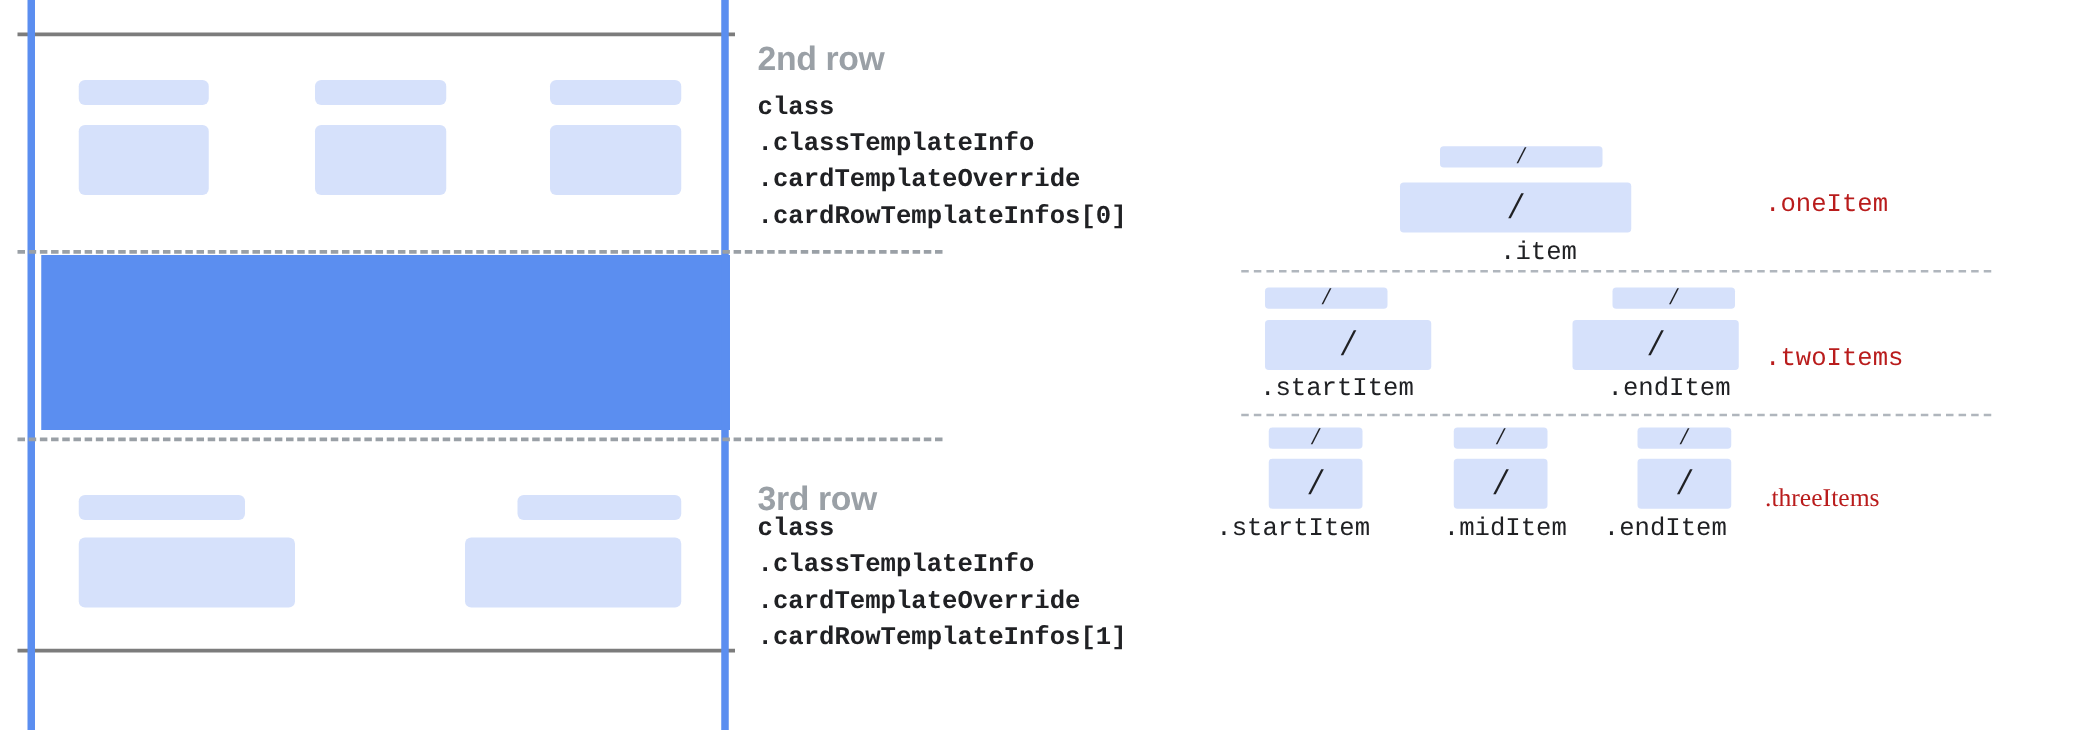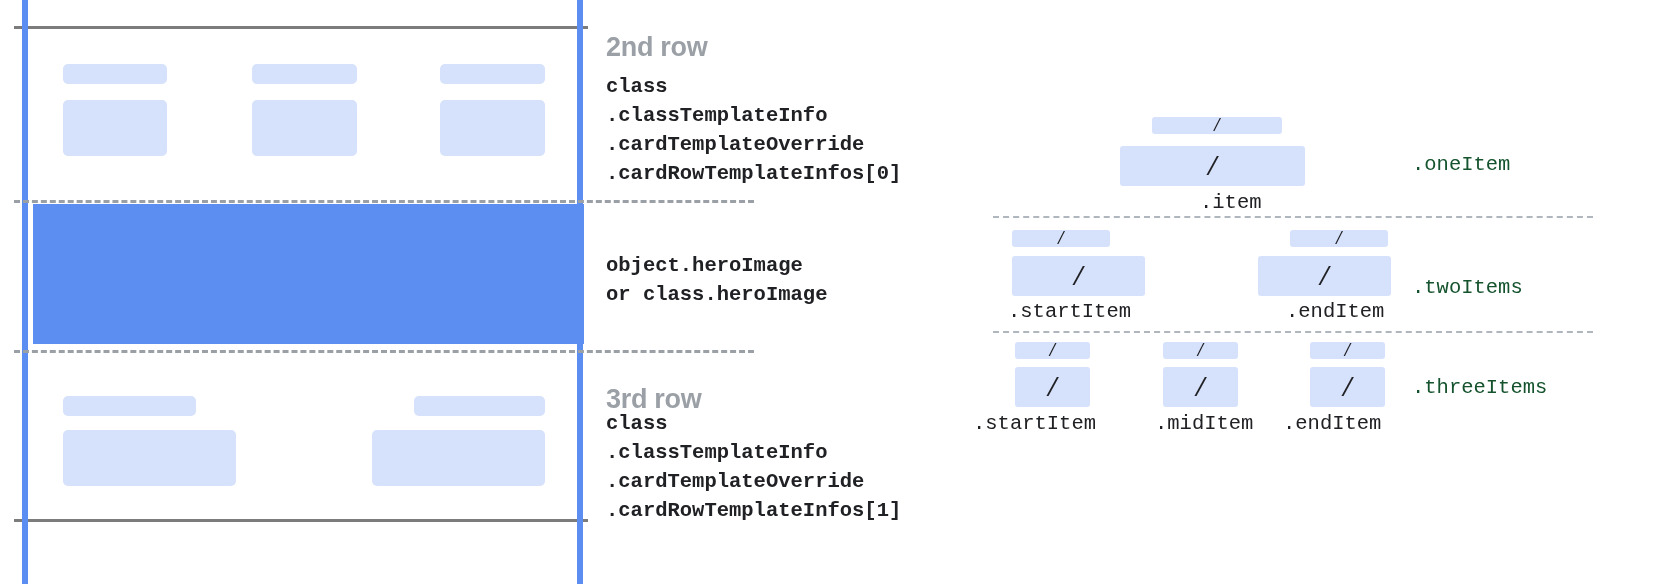--- a/index.html
+++ b/index.html
@@ -144,21 +144,21 @@
     position: absolute;
     font-family: "Liberation Mono", monospace;
     font-size: 20.5px;
     color: #202124;
     white-space: nowrap;
   }
   .group-label {
     position: absolute;
     font-family: "Liberation Mono", monospace;
     font-size: 20.5px;
-    color: #14532d;
+    color: #b91c1c;
     white-space: nowrap;
     text-align: right;
   }
 </style>
 </head>
 <body>
 
 <div class="stage">
 
   <div class="card-panel">
@@ -186,22 +186,20 @@
   <div class="dash-h a"></div>
   <div class="dash-h b"></div>
 
   <div class="txt-col">
     <div class="row-title" style="left:3px; top:32px;">2nd row</div>
     <div class="code-block" style="left:3px; top:72px;">class
 .classTemplateInfo
 .cardTemplateOverride
 .cardRowTemplateInfos[0]</div>
 
-    <div class="code-block" style="left:3px; top:251px;">object.heroImage
-or class.heroImage</div>
 
     <div class="row-title" style="left:3px; top:384px;">3rd row</div>
     <div class="code-block" style="left:3px; top:409px;">class
 .classTemplateInfo
 .cardTemplateOverride
 .cardRowTemplateInfos[1]</div>
   </div>
 
   <div class="items-panel">
 
@@ -257,17 +255,17 @@
       <div class="mono-label" style="left:195px; top:412px;">.midItem</div>
 
       <div class="chip thin" style="left:350px; top:342px; width:75px;">
         <span class="slash">/</span>
       </div>
       <div class="chip tall" style="left:350px; top:367px; width:75px;">
         <span class="slash">/</span>
       </div>
       <div class="mono-label" style="left:323px; top:412px;">.endItem</div>
 
-      <div class="group-label" style="left:452px; top:376px;">.threeItems</div>
+      <div class="group-label" style="left:452px; top:388px;font-family:Liberation Serif, serif;">.threeItems</div>
     </div>
 
   </div>
 </div>
 
 </body></html>

